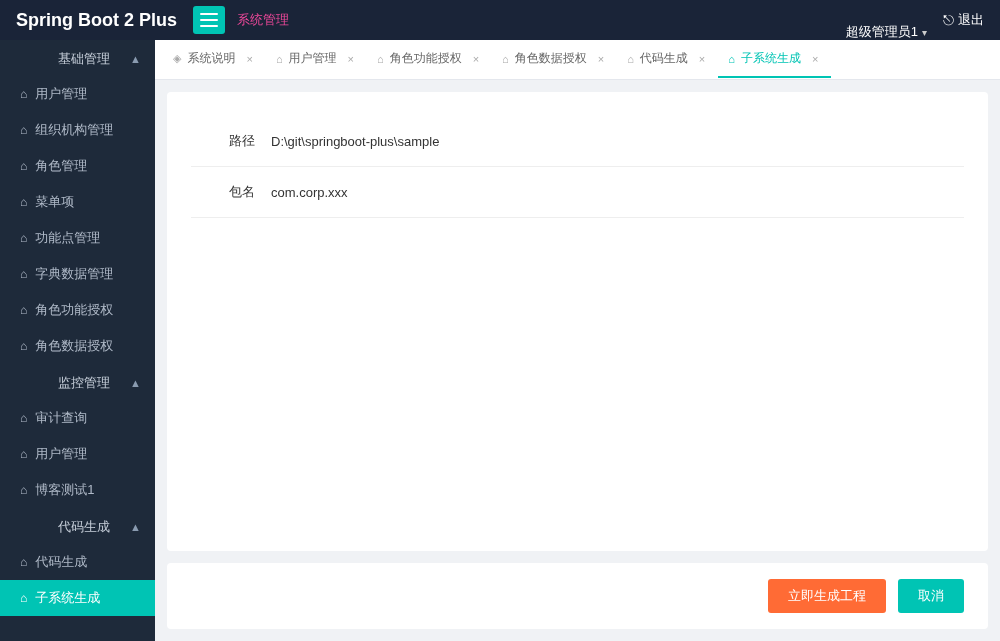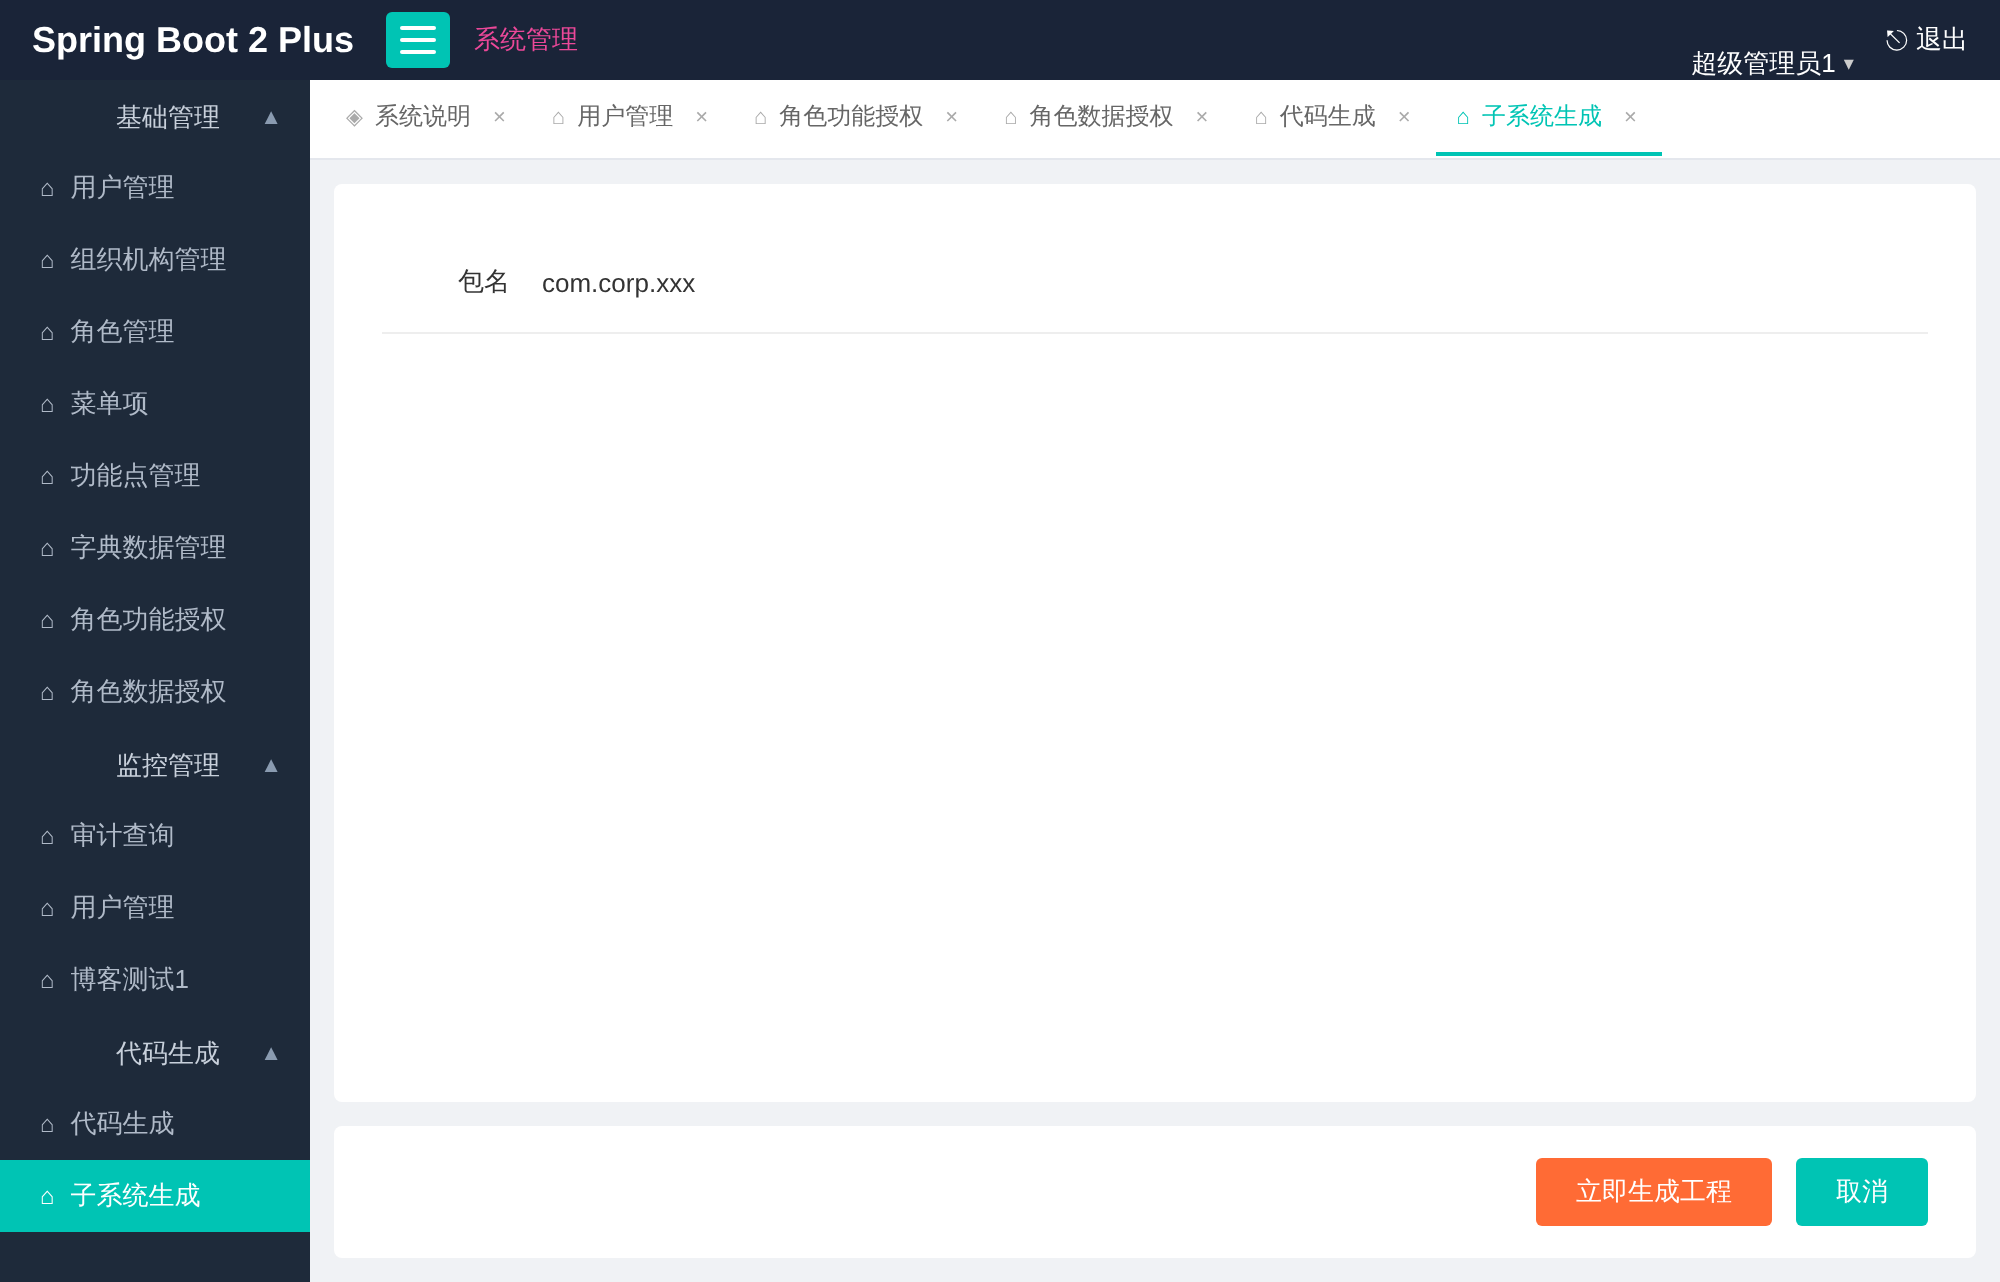--- a/index.html
+++ b/index.html
@@ -378,20 +378,24 @@
       <div class="tab-item active">
         <span class="tab-icon">⌂</span>
         <span>子系统生成</span>
         <span class="tab-close">×</span>
       </div>
     </div>
 
     <div style="flex:1; display:flex; flex-direction:column; overflow:hidden;">
       <div class="content-area">
 
+        <div class="form-row">
+          <span class="form-label">路径</span>
+          <span class="form-value">D:\git\springboot-plus\sample</span>
+        </div>
 
         <div class="form-row">
           <span class="form-label">包名</span>
           <span class="form-value">com.corp.xxx</span>
         </div>
 
       </div>
 
       <div class="action-bar">
         <button class="btn-primary">立即生成工程</button>

